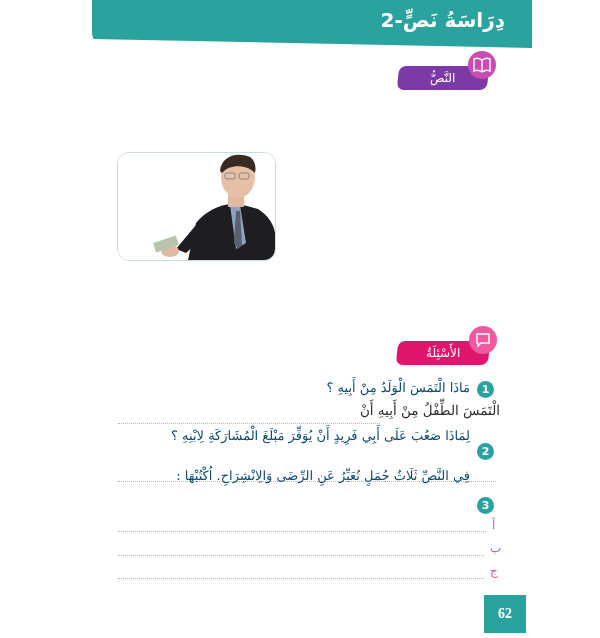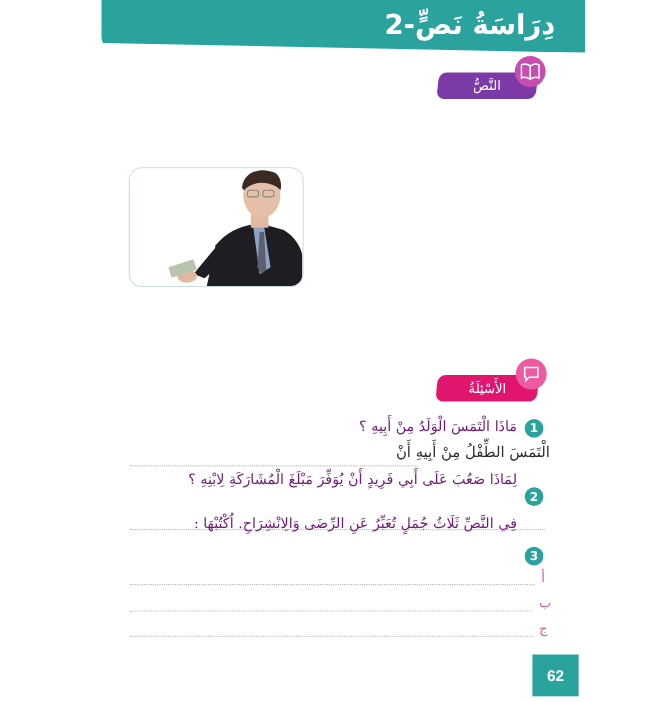--- a/index.html
+++ b/index.html
@@ -15,21 +15,21 @@
       position: absolute; left: 92px; top: -2px; width: 440px; height: 42px;
       background: #2aa39f;
       border-bottom-left-radius: 16px;
       transform-origin: left top;
       clip-path: polygon(0 0, 100% 0, 100% 100%, 0 82%);
       height: 50px;
     }
     .banner-title {
       position: absolute; right: 95px; top: 8px;
       color: #ffffff; font-family: "DejaVu Sans", sans-serif; font-weight: bold;
-      font-size: 25px; direction: rtl;
+      font-size: 20px; direction: rtl;
     }
 
     
     .tag {
       position: absolute; height: 24px; border-radius: 7px;
       color: #fff; font-family: "DejaVu Sans", sans-serif; font-size: 12px;
       display: flex; align-items: center; justify-content: center;
       direction: rtl;
     }
     .tag-text { background: #7b3aa6; left: 398px; top: 66px; width: 90px; transform: skewX(-6deg); }
@@ -56,36 +56,36 @@
     }
 
     
     .q-num {
       position: absolute; width: 17px; height: 17px; border-radius: 50%;
       background: #2aa39f; color: #fff; font-family: "DejaVu Sans", sans-serif;
       font-size: 11px; font-weight: bold; display: flex; align-items: center; justify-content: center;
     }
     .q-text {
       position: absolute; direction: rtl; white-space: nowrap;
-      color: #701a75; font-size: 13px;
+      color: #0c4a6e; font-size: 13px;
     }
     .answer-text {
       position: absolute; direction: rtl; white-space: nowrap;
       color: #2d2d2d; font-size: 13.5px;
     }
     .dots {
       position: absolute; height: 0; border-top: 1.5px dotted #b9b9b9;
     }
     .letter {
       position: absolute; color: #d25aa0; font-size: 12px; direction: rtl;
     }
 
     .page-num {
       position: absolute; left: 484px; top: 595px; width: 42px; height: 38px;
-      background: #2aa39f; color: #fff; font-family: Liberation Sans, sans-serif;
+      background: #2aa39f; color: #fff; font-family: Liberation Serif, serif;
       font-weight: bold; font-size: 14px; display: flex; align-items: center; justify-content: center;
     }
   </style>
 </head>
 <body>
 
 <div class="banner"></div>
 <div class="banner-title">دِرَاسَةُ نَصٍّ-2</div>
 
 <div class="tag tag-text">

